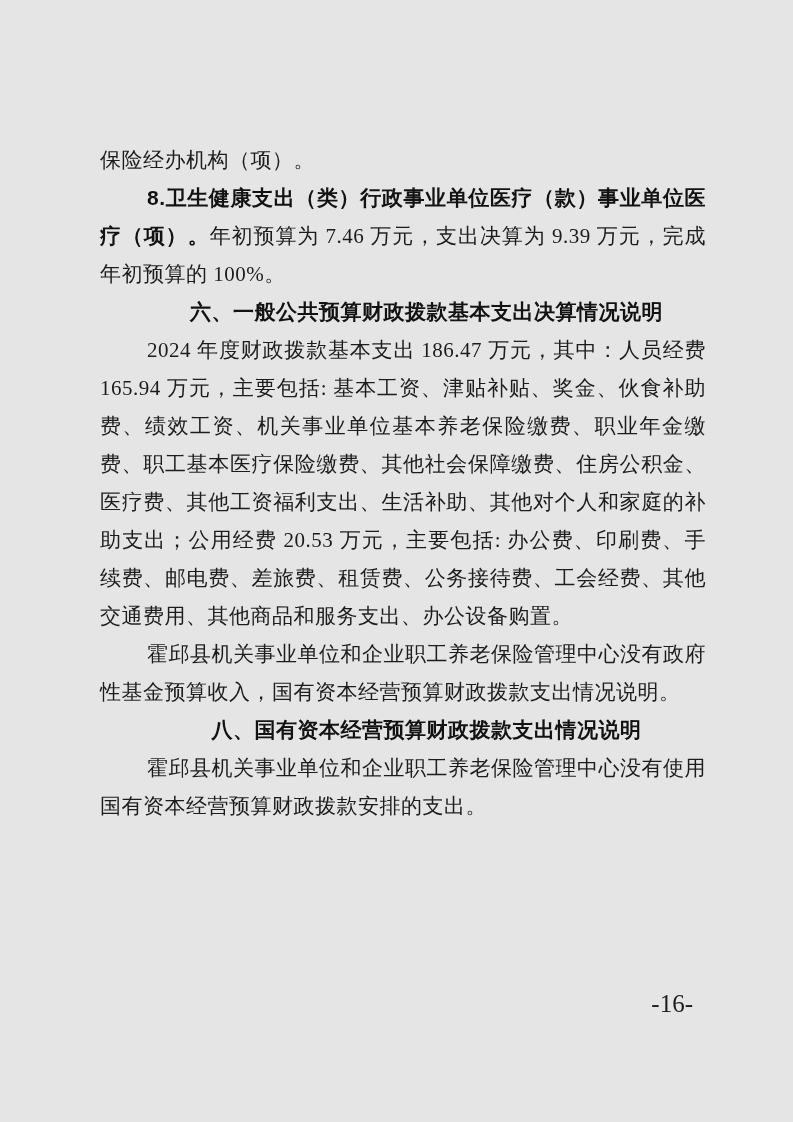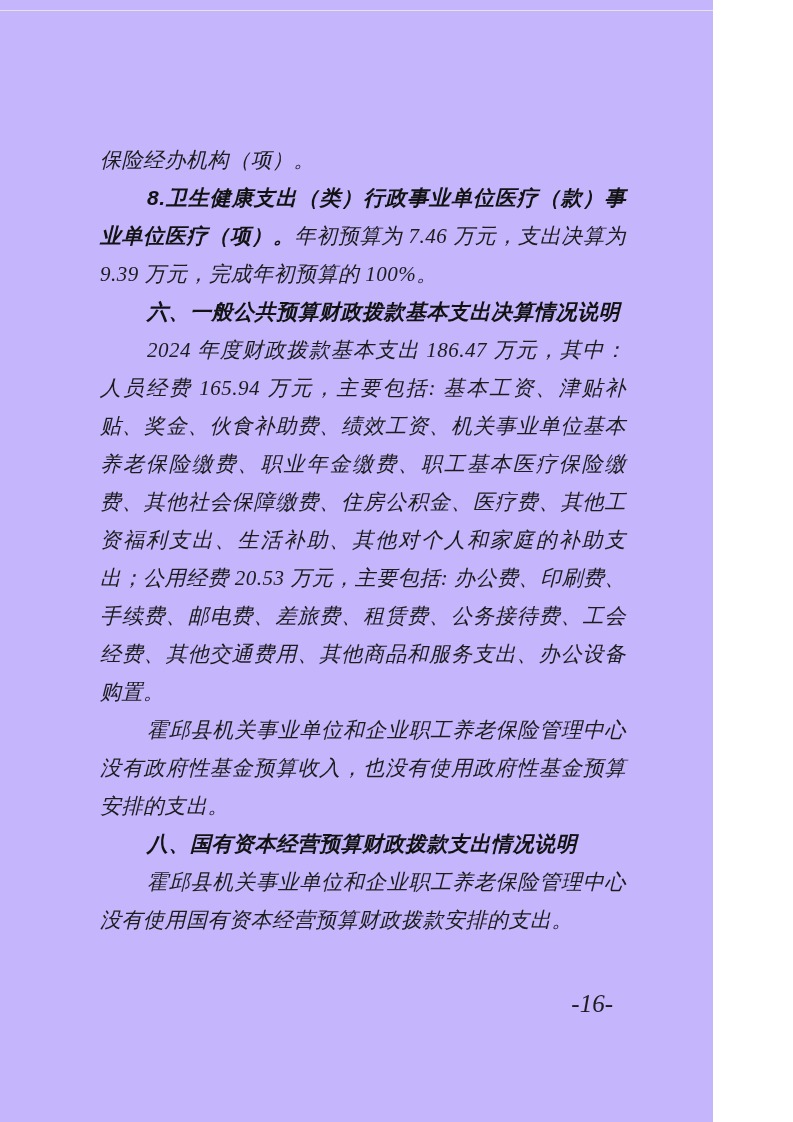--- a/index.html
+++ b/index.html
@@ -2,27 +2,26 @@
 <html><head>
 <meta charset="utf-8">
 <style>
   html, body {
     margin: 0;
     padding: 0;
     background: #ffffff;
   }
   .page {
     position: relative;
-    width: 713px;
+    width: 793px;
     height: 1122px;
-    background: #c4b5fd;
+    background: #e5e5e5;
     overflow: hidden;
     font-family: "Liberation Serif", "DejaVu Serif", serif;
     color: #1c1c1c;
-    font-style: italic;
   }
   .top-rule {
     position: absolute;
     top: 10px;
     left: 0;
     width: 100%;
     height: 1px;
     background: #e4e4e4;
   }
   .content {
@@ -41,21 +40,21 @@
   }
   .para.indent { text-indent: 47px; }
   .para.no-indent { text-indent: 0; }
   .heading {
     font-family: "Liberation Sans", "DejaVu Sans", sans-serif;
     font-weight: 700;
     font-size: 21px;
     line-height: 38px;
     text-indent: 47px;
     color: #121212;
-    text-align: left;
+    text-align: center;
   }
   .lead {
     font-family: "Liberation Sans", "DejaVu Sans", sans-serif;
     font-weight: 700;
     color: #121212;
   }
   .page-number {
     position: absolute;
     top: 991px;
     right: 100px;
@@ -68,18 +67,18 @@
 </head>
 <body>
 
 <div class="page">
   <div class="top-rule"></div>
   <div class="content" id="content">
       <p class="para no-indent">保险经办机构（项）。</p>
       <p class="para indent"><span class="lead">8.卫生健康支出（类）行政事业单位医疗（款）事业单位医疗（项）。</span><span>年初预算为 7.46 万元，支出决算为 9.39 万元，完成年初预算的 100%。</span></p>
       <h2 class="heading">六、一般公共预算财政拨款基本支出决算情况说明</h2>
       <p class="para indent">2024 年度财政拨款基本支出 186.47 万元，其中：人员经费 165.94 万元，主要包括: 基本工资、津贴补贴、奖金、伙食补助费、绩效工资、机关事业单位基本养老保险缴费、职业年金缴费、职工基本医疗保险缴费、其他社会保障缴费、住房公积金、医疗费、其他工资福利支出、生活补助、其他对个人和家庭的补助支出；公用经费 20.53 万元，主要包括: 办公费、印刷费、手续费、邮电费、差旅费、租赁费、公务接待费、工会经费、其他交通费用、其他商品和服务支出、办公设备购置。</p>
-      <p class="para indent">霍邱县机关事业单位和企业职工养老保险管理中心没有政府性基金预算收入，也没有使用政府性基金预算安排的支出。</p>
+      <p class="para indent">霍邱县机关事业单位和企业职工养老保险管理中心没有政府性基金预算收入，国有资本经营预算财政拨款支出情况说明。</p>
       <h2 class="heading">八、国有资本经营预算财政拨款支出情况说明</h2>
       <p class="para indent">霍邱县机关事业单位和企业职工养老保险管理中心没有使用国有资本经营预算财政拨款安排的支出。</p>
     </div>
   <div class="page-number">-16-</div>
 </div>
 
 </body></html>

